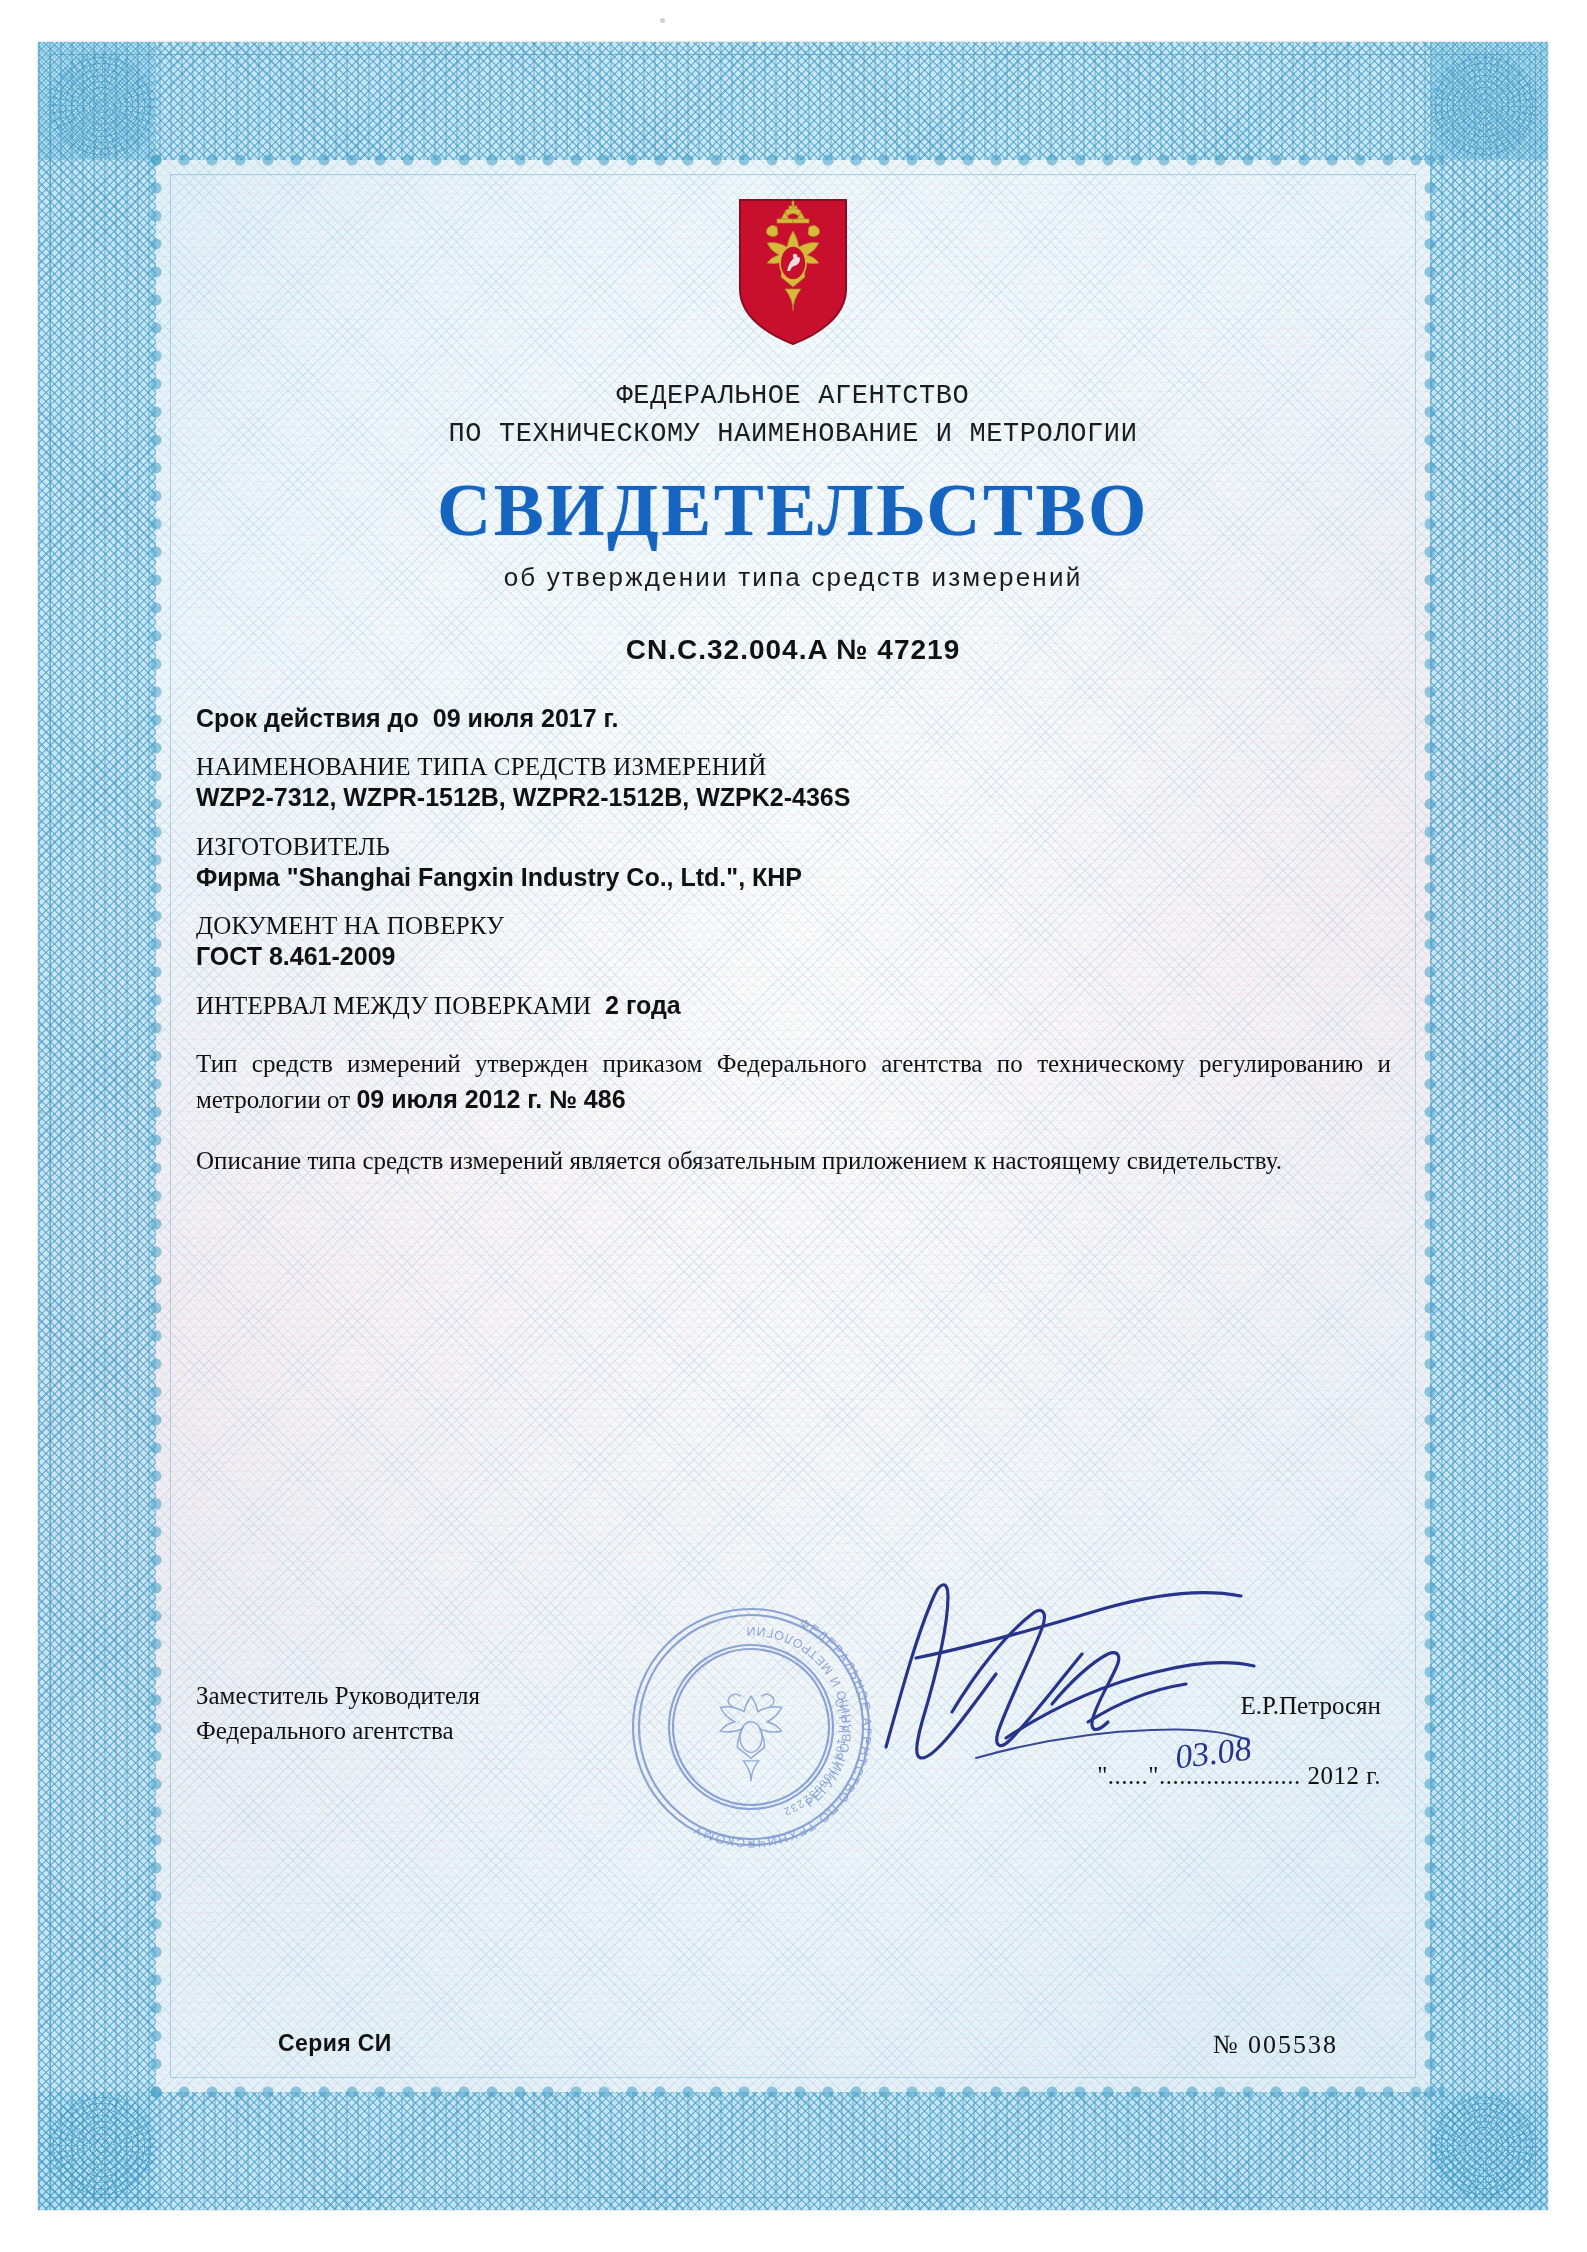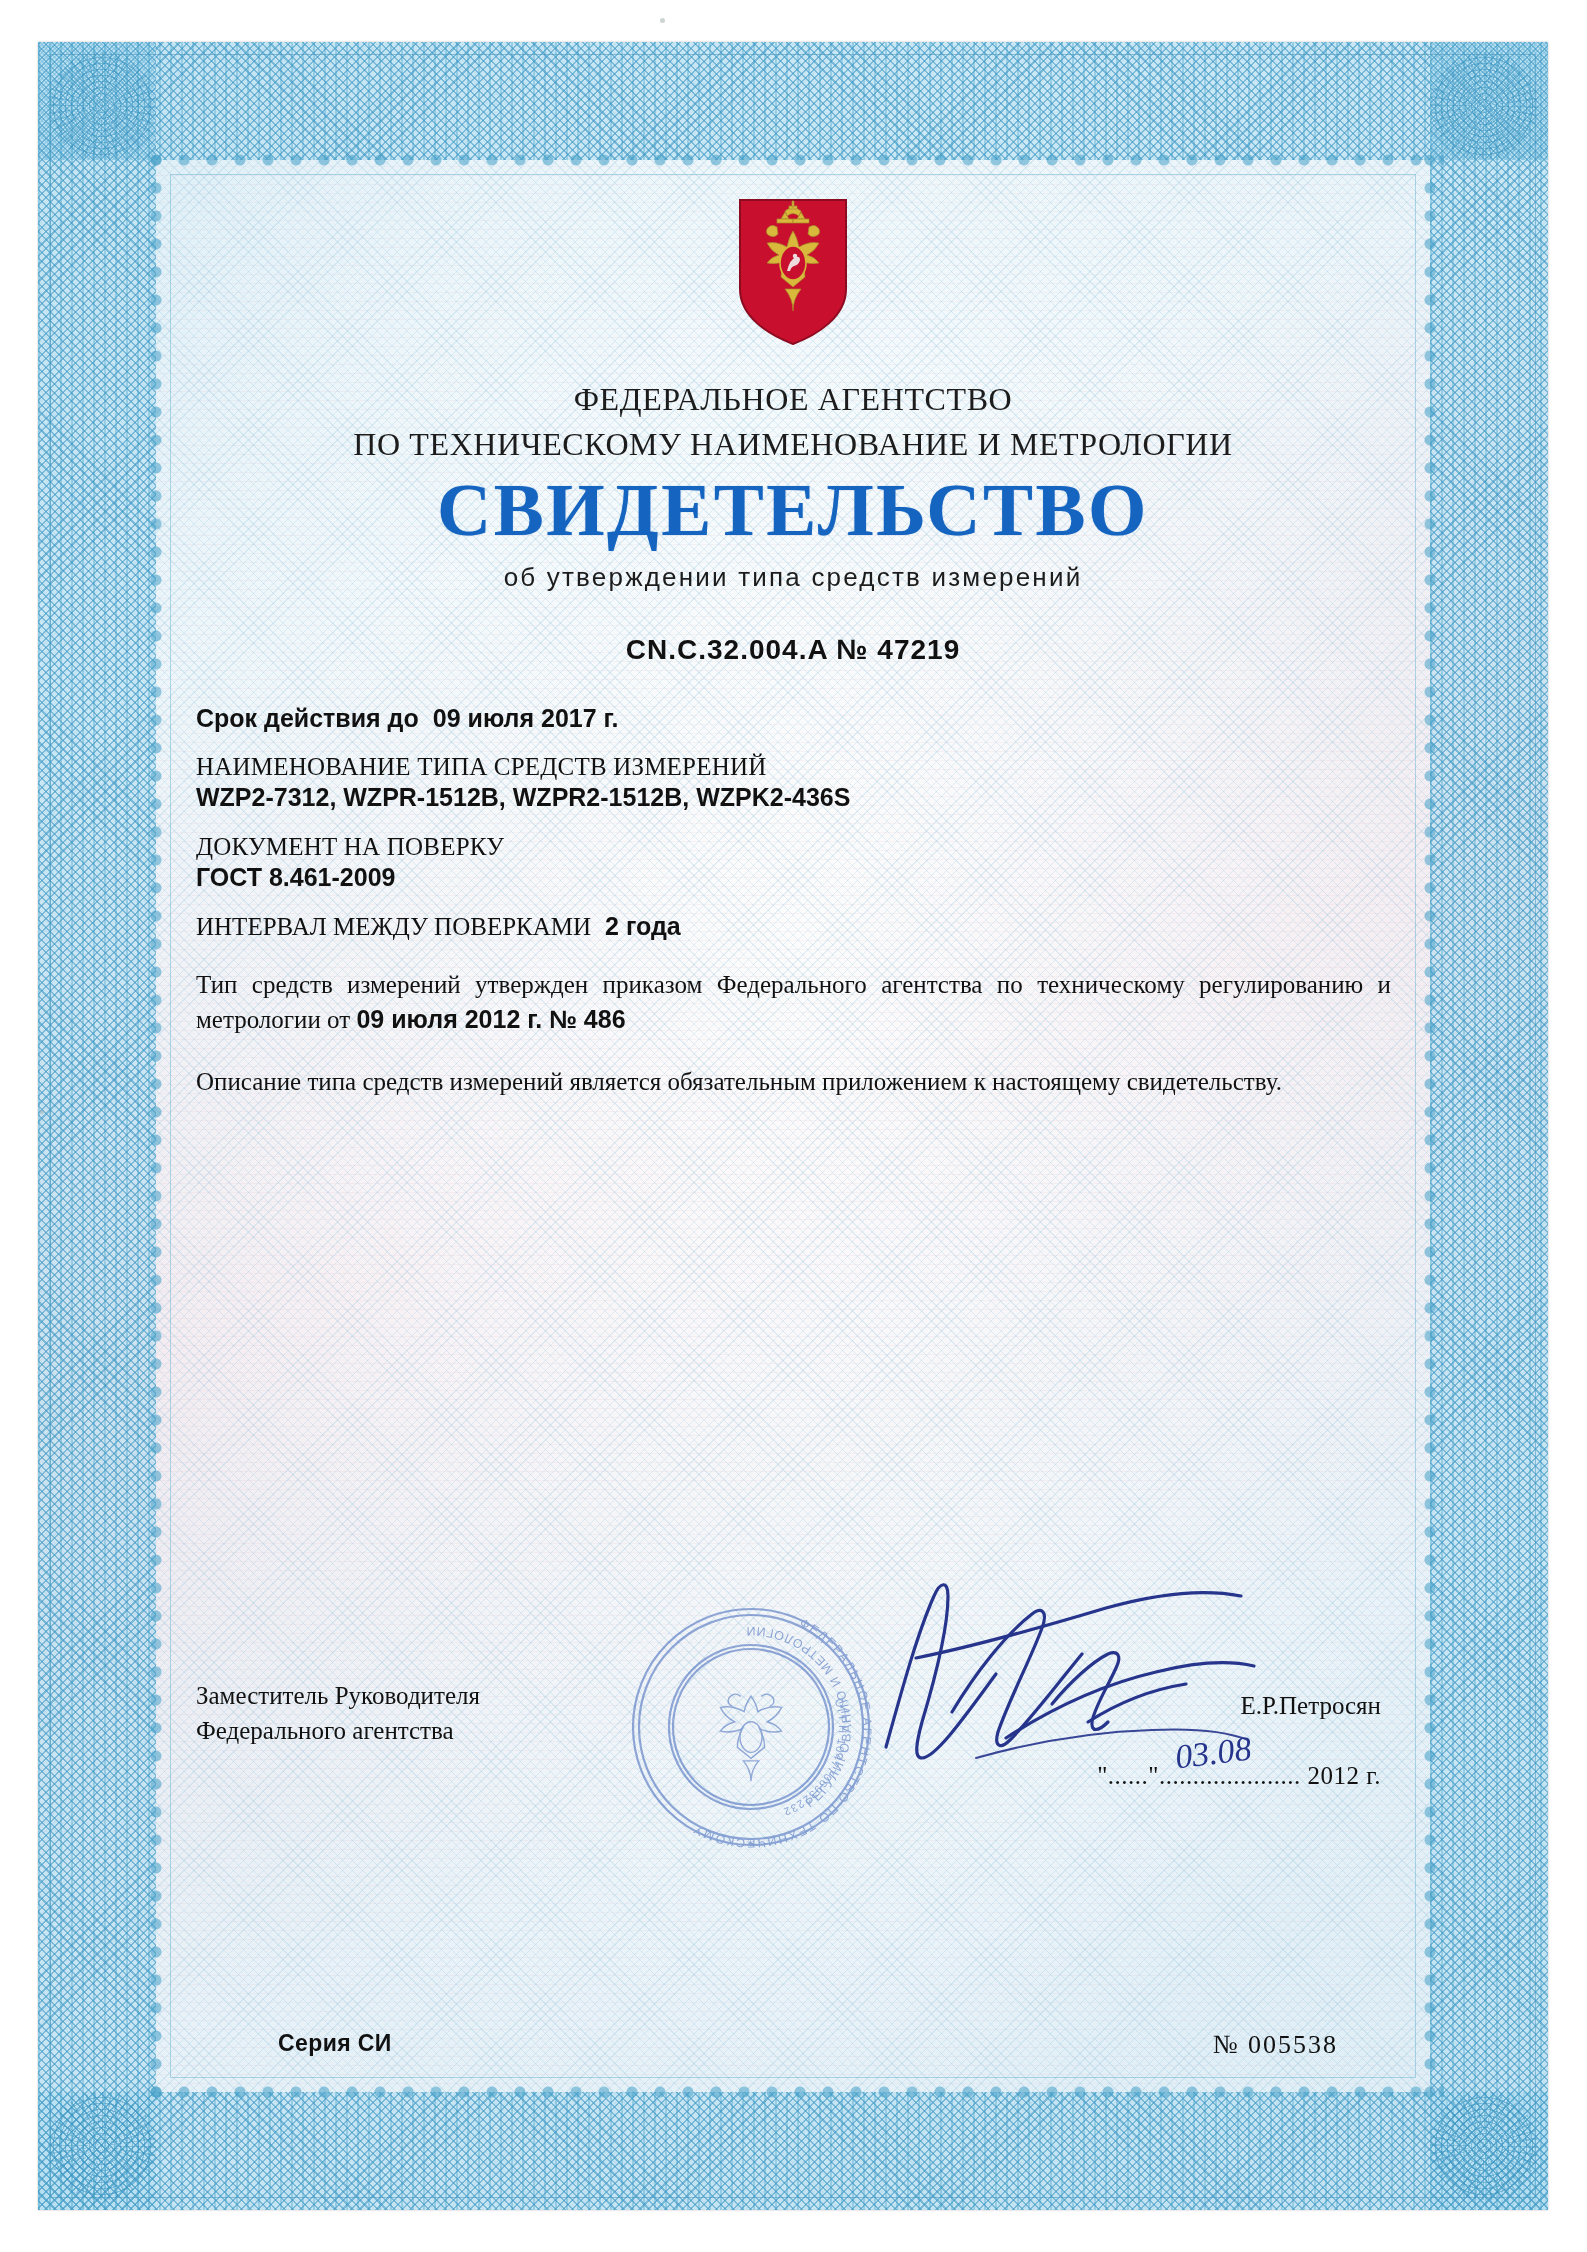--- a/index.html
+++ b/index.html
@@ -119,22 +119,22 @@
     height: 150px;
   }
 
   
   .agency {
     position: absolute;
     top: 215px;
     left: 0;
     width: 1210px;
     text-align: center;
-    font-family: Liberation Serif, serif;
-    font-size: 32px;
+    font-family: Liberation Mono, monospace;
+    font-size: 27px;
     letter-spacing: 0.6px;
     color: #1c1c1c;
     line-height: 1.42;
   }
 
   #main-title {
     position: absolute;
     top: 305px;
     left: 0;
     width: 1210px;
@@ -379,20 +379,24 @@
         <div class="row blk">
           <span class="lbl-bold-sans">Срок действия до</span>
           <span class="val-bold-sans" style="margin-left:10px;">09 июля 2017 г.</span>
         </div>
 
         <div class="row blk">
           <div class="lbl-caps">НАИМЕНОВАНИЕ ТИПА СРЕДСТВ ИЗМЕРЕНИЙ</div>
           <div class="val-bold-sans">WZP2-7312, WZPR-1512B, WZPR2-1512B, WZPK2-436S</div>
         </div>
 
+        <div class="row blk">
+          <div class="lbl-caps">ИЗГОТОВИТЕЛЬ</div>
+          <div class="val-bold-sans">Фирма "Shanghai Fangxin Industry Co., Ltd.", КНР</div>
+        </div>
 
 
         <div class="row blk">
           <div class="lbl-caps">ДОКУМЕНТ НА ПОВЕРКУ</div>
           <div class="val-bold-sans">ГОСТ 8.461-2009</div>
         </div>
 
         <div class="row blk-tight">
           <span class="inline-label">ИНТЕРВАЛ МЕЖДУ ПОВЕРКАМИ</span>
           <span class="inline-val" style="margin-left:10px;">2 года</span>

